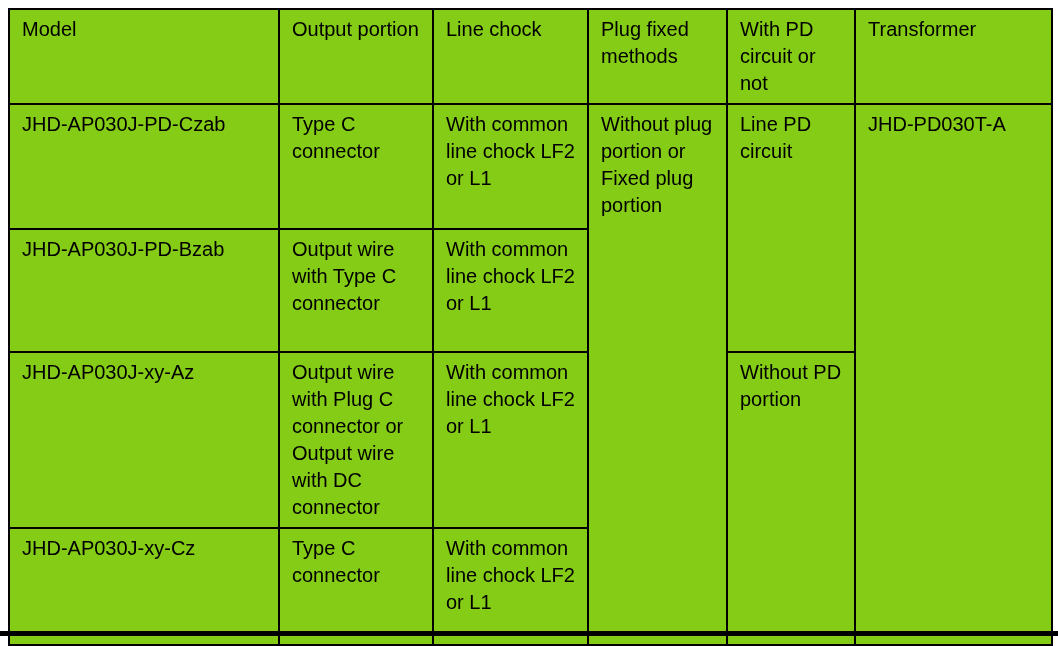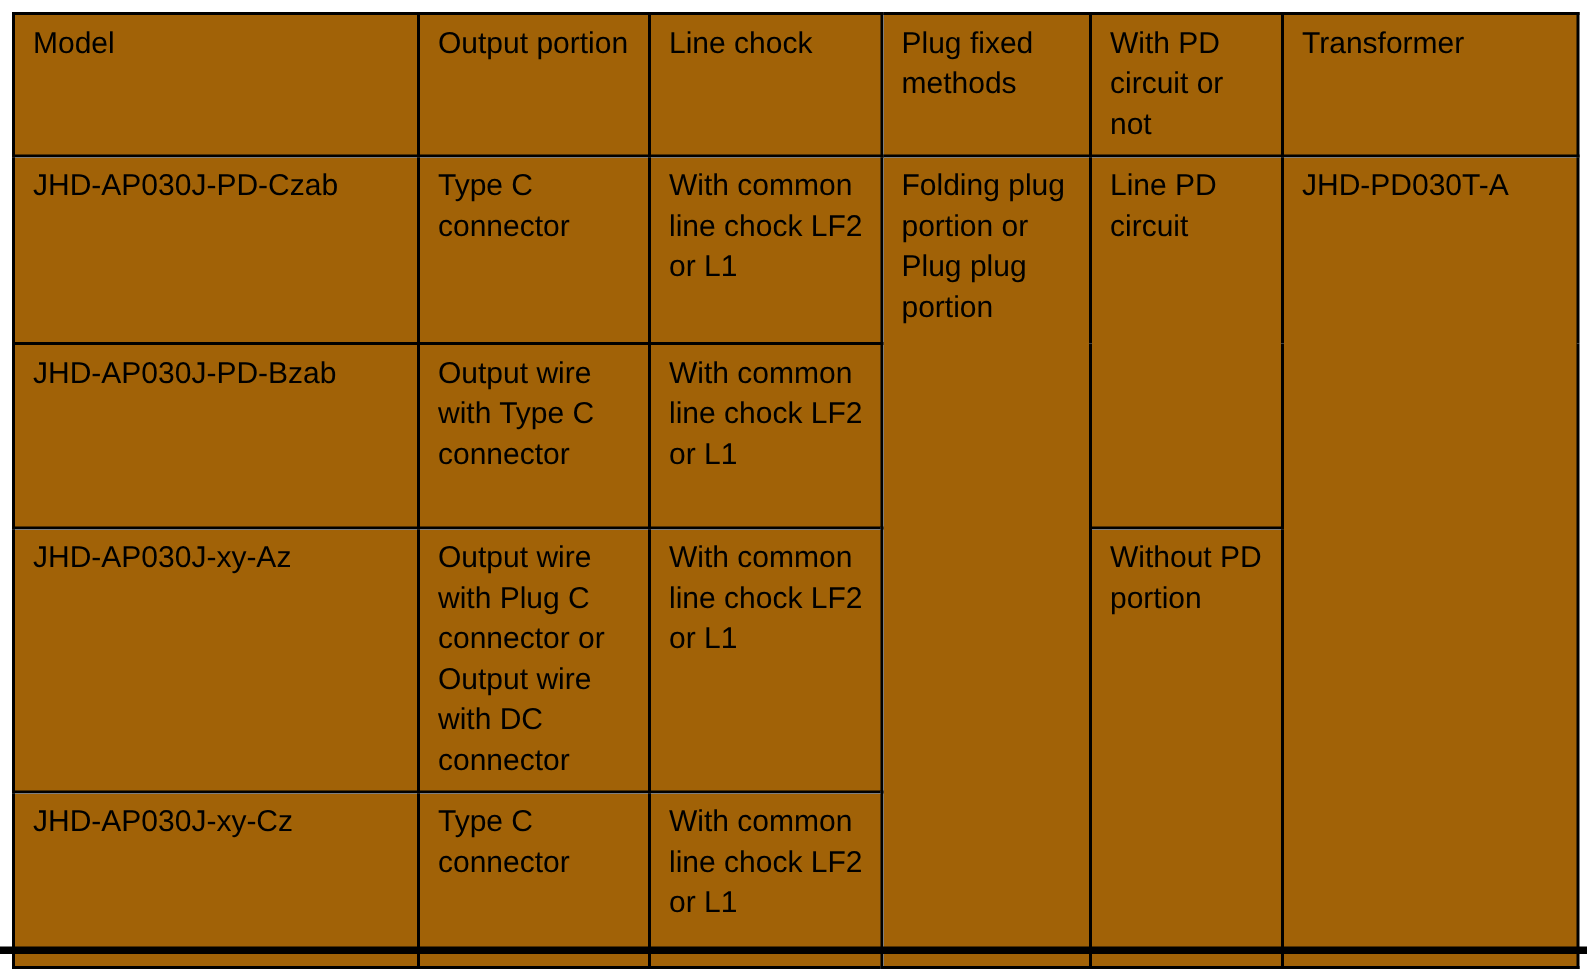--- a/index.html
+++ b/index.html
@@ -24,21 +24,21 @@
     table-layout: fixed;
   }
   table.spec th, table.spec td {
     border: 2px solid #000000;
     vertical-align: top;
     text-align: left;
     font-weight: normal;
     font-size: 20px;
     line-height: 27px;
     padding: 6px 8px 6px 12px;
-    background: #a16207;
+    background: #84cc16;
     overflow: hidden;
   }
   
   col.c1 { width: 270px; }
   col.c2 { width: 154px; }
   col.c3 { width: 155px; }
   col.c4 { width: 139px; }
   col.c5 { width: 128px; }
   col.c6 { width: 197px; }
   
@@ -80,21 +80,21 @@
       <th class="p3">Line chock</th>
       <th>Plug fixed methods</th>
       <th class="p5">With PD circuit or not</th>
       <th>Transformer</th>
     </tr>
 
     <tr class="row1">
       <td class="p1">JHD-AP030J-PD-Czab</td>
       <td>Type C connector</td>
       <td class="p3">With common line chock LF2 or L1</td>
-      <td rowspan="4">Folding plug portion or Plug plug portion</td>
+      <td rowspan="4">Without plug portion or Fixed plug portion</td>
       <td rowspan="2" class="p5">Line PD circuit</td>
       <td rowspan="4">JHD-PD030T-A</td>
     </tr>
 
     <tr class="row2">
       <td class="p1">JHD-AP030J-PD-Bzab</td>
       <td>Output wire with Type C connector</td>
       <td class="p3">With common line chock LF2 or L1</td>
     </tr>
 

